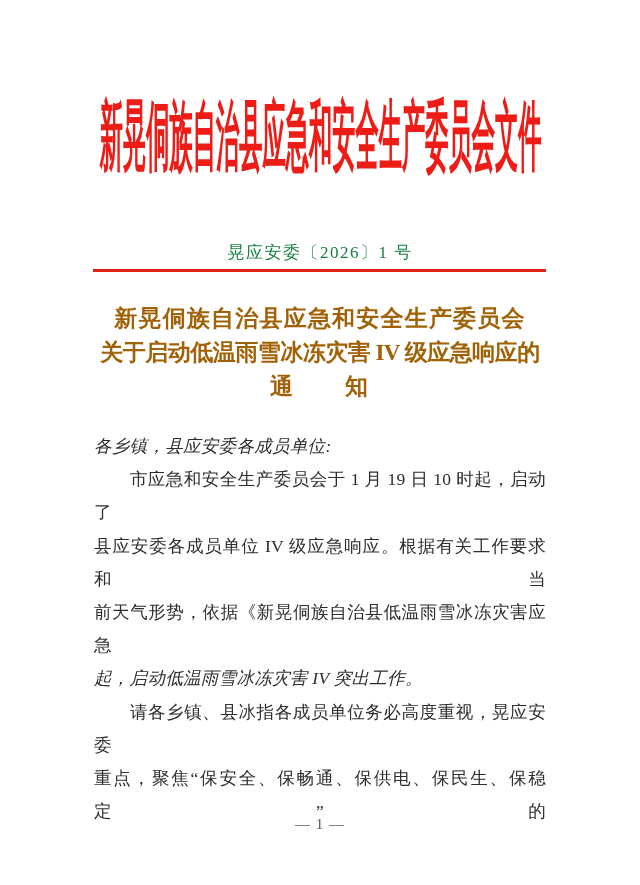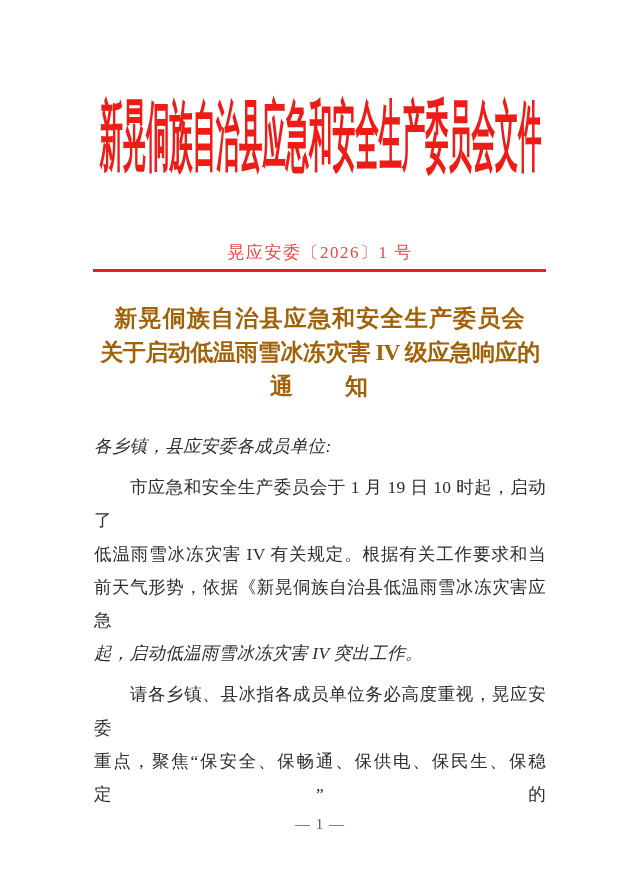--- a/index.html
+++ b/index.html
@@ -37,21 +37,21 @@
   }
   
   .doc-number {
     position: absolute;
     top: 242px;
     left: 0;
     width: 640px;
     text-align: center;
     font-size: 17px;
     line-height: 22px;
-    color: #ef4444;
+    color: #15803d;
     letter-spacing: 1.5px;
   }
   
   .red-rule {
     position: absolute;
     top: 269px;
     left: 93px;
     width: 453px;
     height: 3px;
     background: #e02418;
@@ -86,21 +86,21 @@
     text-align-last: justify;
     letter-spacing: 0.3px;
     white-space: nowrap;
   }
   .bline.j { white-space: normal; }
   .bline.left {
     text-align: right;
     text-align-last: left;
     font-style: italic;
   }
-  .bline.indent { text-indent: 2.05em; margin-top: 8px; }
+  .bline.indent { text-indent: 2.05em; }
   
   .footer {
     position: absolute;
     top: 816px;
     left: 0;
     width: 640px;
     text-align: center;
     font-size: 15px;
     color: #555555;
     letter-spacing: 1px;
@@ -121,21 +121,21 @@
 
   <div class="title-block">
     <div class="title-line-1">新晃侗族自治县应急和安全生产委员会</div>
     <div class="title-line-2">关于启动低温雨雪冰冻灾害 IV 级应急响应的</div>
     <div class="title-line-3">通　　知</div>
   </div>
 
   <div class="body-block">
     <div class="bline left">各乡镇，县应安委各成员单位:</div>
     <div class="bline j indent">市应急和安全生产委员会于 1 月 19 日 10 时起，启动了</div>
-    <div class="bline j">低温雨雪冰冻灾害 IV 有关规定。根据有关工作要求和当</div>
+    <div class="bline j">县应安委各成员单位 IV 级应急响应。根据有关工作要求和当</div>
     <div class="bline j">前天气形势，依据《新晃侗族自治县低温雨雪冰冻灾害应急</div>
     <div class="bline left">起，启动低温雨雪冰冻灾害 IV 突出工作。</div>
     <div class="bline j indent">请各乡镇、县冰指各成员单位务必高度重视，晃应安委</div>
     <div class="bline j">重点，聚焦“保安全、保畅通、保供电、保民生、保稳定”的</div>
 
   </div>
 
   <div class="footer">— 1 —</div>
 
 </div>

